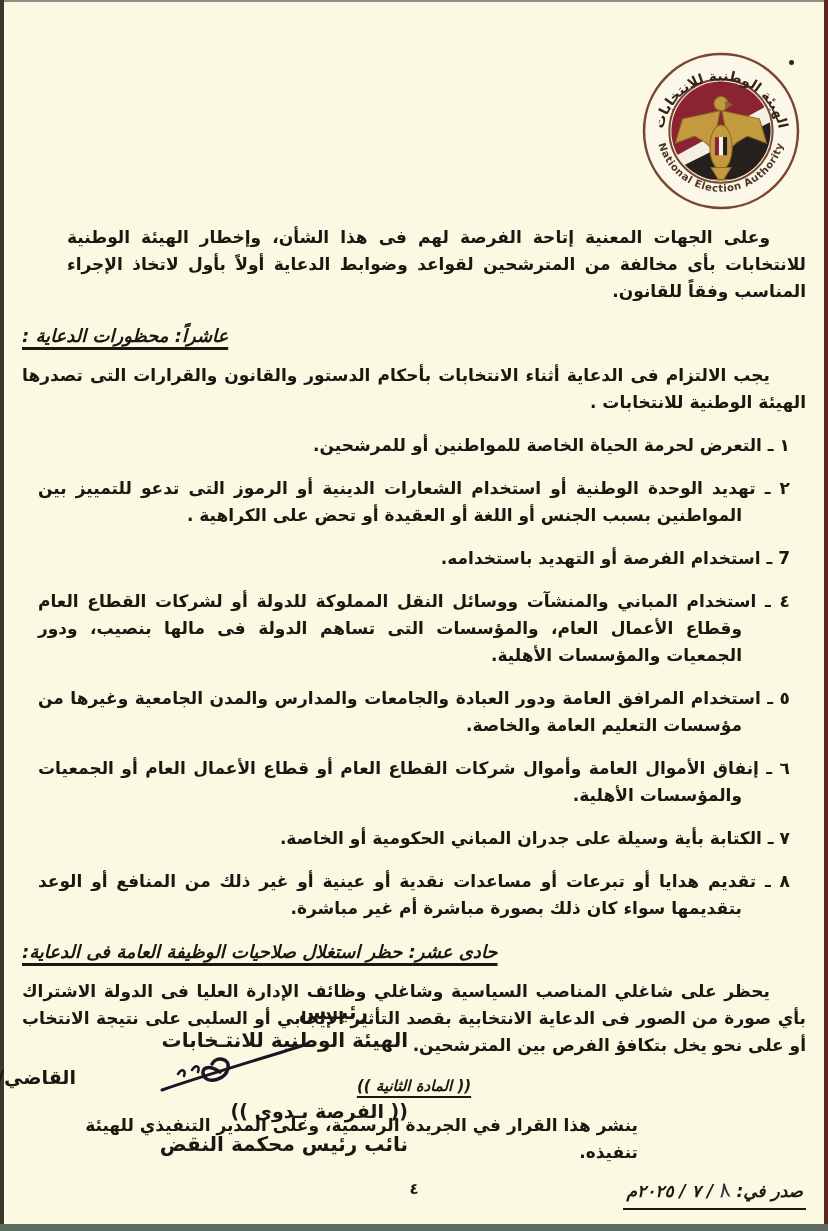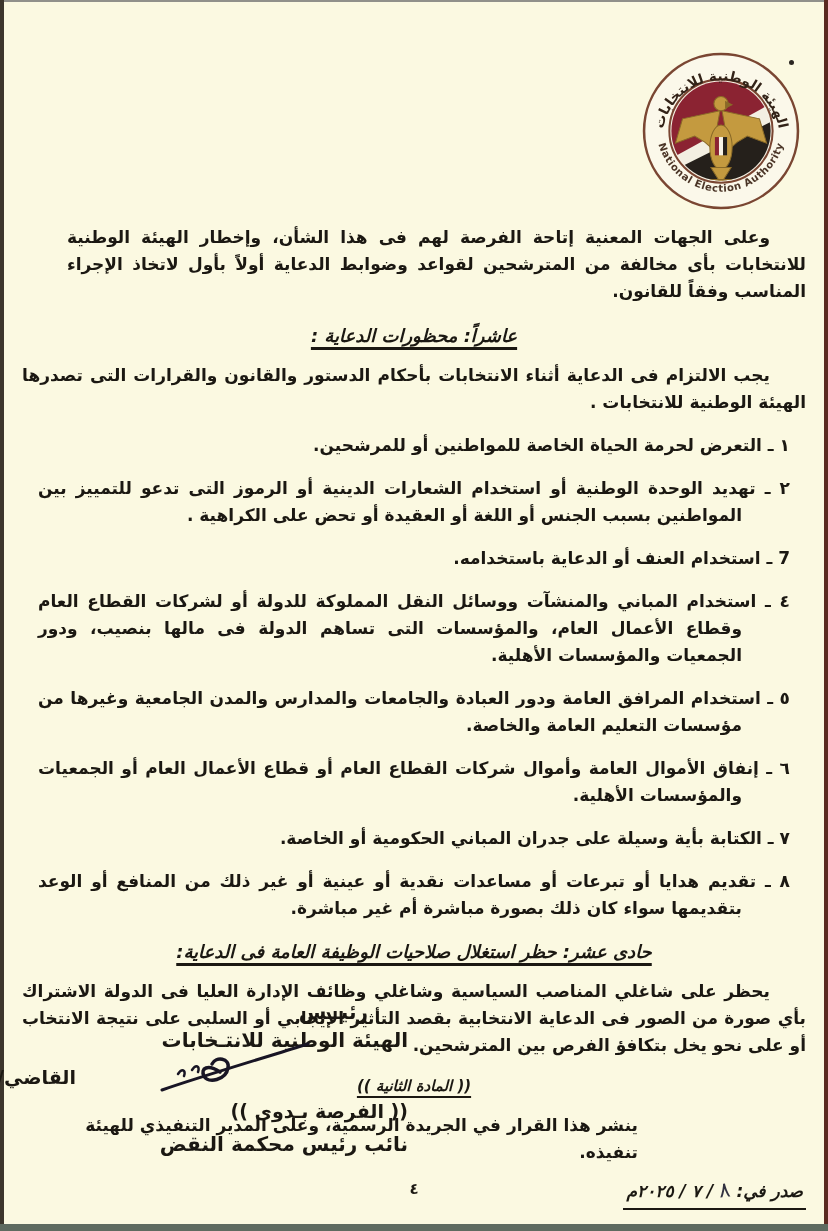--- a/index.html
+++ b/index.html
@@ -29,21 +29,21 @@
   p{margin:0;}
   .para-indent{text-indent:36px;}
   .mb{margin-bottom:17px;margin-left:45px;}
   .heading{
     font-style:italic;
     text-decoration:underline;
     text-decoration-thickness:2.5px;
     text-underline-offset:5px;
     font-size:18px;
     margin:2px 0 13px 0;
-    text-align:center;
+    text-align:left;
   }
   .lead-in{padding-right:52px;text-align:right;}
   .item{padding-right:48px;text-indent:-48px;margin:16px;}
   .item .num{white-space:pre;}
   .section11-para{margin-top:3px;}
   .article-heading{
     text-align:center;font-style:italic;font-size:15px;
     margin:14px 0 12px 0;
   }
   .article-heading .inner{
@@ -127,21 +127,21 @@
 
   <p class="para-indent mb">وعلى الجهات المعنية إتاحة الفرصة لهم فى هذا الشأن، وإخطار الهيئة الوطنية للانتخابات بأى مخالفة من المترشحين لقواعد وضوابط الدعاية أولاً بأول لاتخاذ الإجراء المناسب وفقاً للقانون.</p>
 
   <h2 class="heading">عاشراً: محظورات الدعاية :</h2>
 
   <p class="para-indent">يجب الالتزام فى الدعاية أثناء الانتخابات بأحكام الدستور والقانون والقرارات التى تصدرها الهيئة الوطنية للانتخابات .</p>
 
 
   <p class="item"><span class="num">١ ـ </span><span>التعرض لحرمة الحياة الخاصة للمواطنين أو للمرشحين.</span></p>
   <p class="item"><span class="num">٢ ـ </span><span>تهديد الوحدة الوطنية أو استخدام الشعارات الدينية أو الرموز التى تدعو للتمييز بين المواطنين بسبب الجنس أو اللغة أو العقيدة أو تحض على الكراهية .</span></p>
-  <p class="item"><span class="num">7 ـ </span><span>استخدام العنف أو الدعاية باستخدامه.</span></p>
+  <p class="item"><span class="num">7 ـ </span><span>استخدام الفرصة أو التهديد باستخدامه.</span></p>
   <p class="item"><span class="num">٤ ـ </span><span>استخدام المباني والمنشآت ووسائل النقل المملوكة للدولة أو لشركات القطاع العام وقطاع الأعمال العام، والمؤسسات التى تساهم الدولة فى مالها بنصيب، ودور الجمعيات والمؤسسات الأهلية.</span></p>
   <p class="item"><span class="num">٥ ـ </span><span>استخدام المرافق العامة ودور العبادة والجامعات والمدارس والمدن الجامعية وغيرها من مؤسسات التعليم العامة والخاصة.</span></p>
   <p class="item"><span class="num">٦ ـ </span><span>إنفاق الأموال العامة وأموال شركات القطاع العام أو قطاع الأعمال العام أو الجمعيات والمؤسسات الأهلية.</span></p>
   <p class="item"><span class="num">٧ ـ </span><span>الكتابة بأية وسيلة على جدران المباني الحكومية أو الخاصة.</span></p>
   <p class="item"><span class="num">٨ ـ </span><span>تقديم هدايا أو تبرعات أو مساعدات نقدية أو عينية أو غير ذلك من المنافع أو الوعد بتقديمها سواء كان ذلك بصورة مباشرة أم غير مباشرة.</span></p>
 
   <h2 class="heading" style="margin-top:14px;">حادى عشر: حظر استغلال صلاحيات الوظيفة العامة فى الدعاية:</h2>
 
   <p class="para-indent section11-para">يحظر على شاغلي المناصب السياسية وشاغلي وظائف الإدارة العليا فى الدولة الاشتراك بأي صورة من الصور فى الدعاية الانتخابية بقصد التأثير الإيجابي أو السلبى على نتيجة الانتخاب أو على نحو يخل بتكافؤ الفرص بين المترشحين.</p>
 

